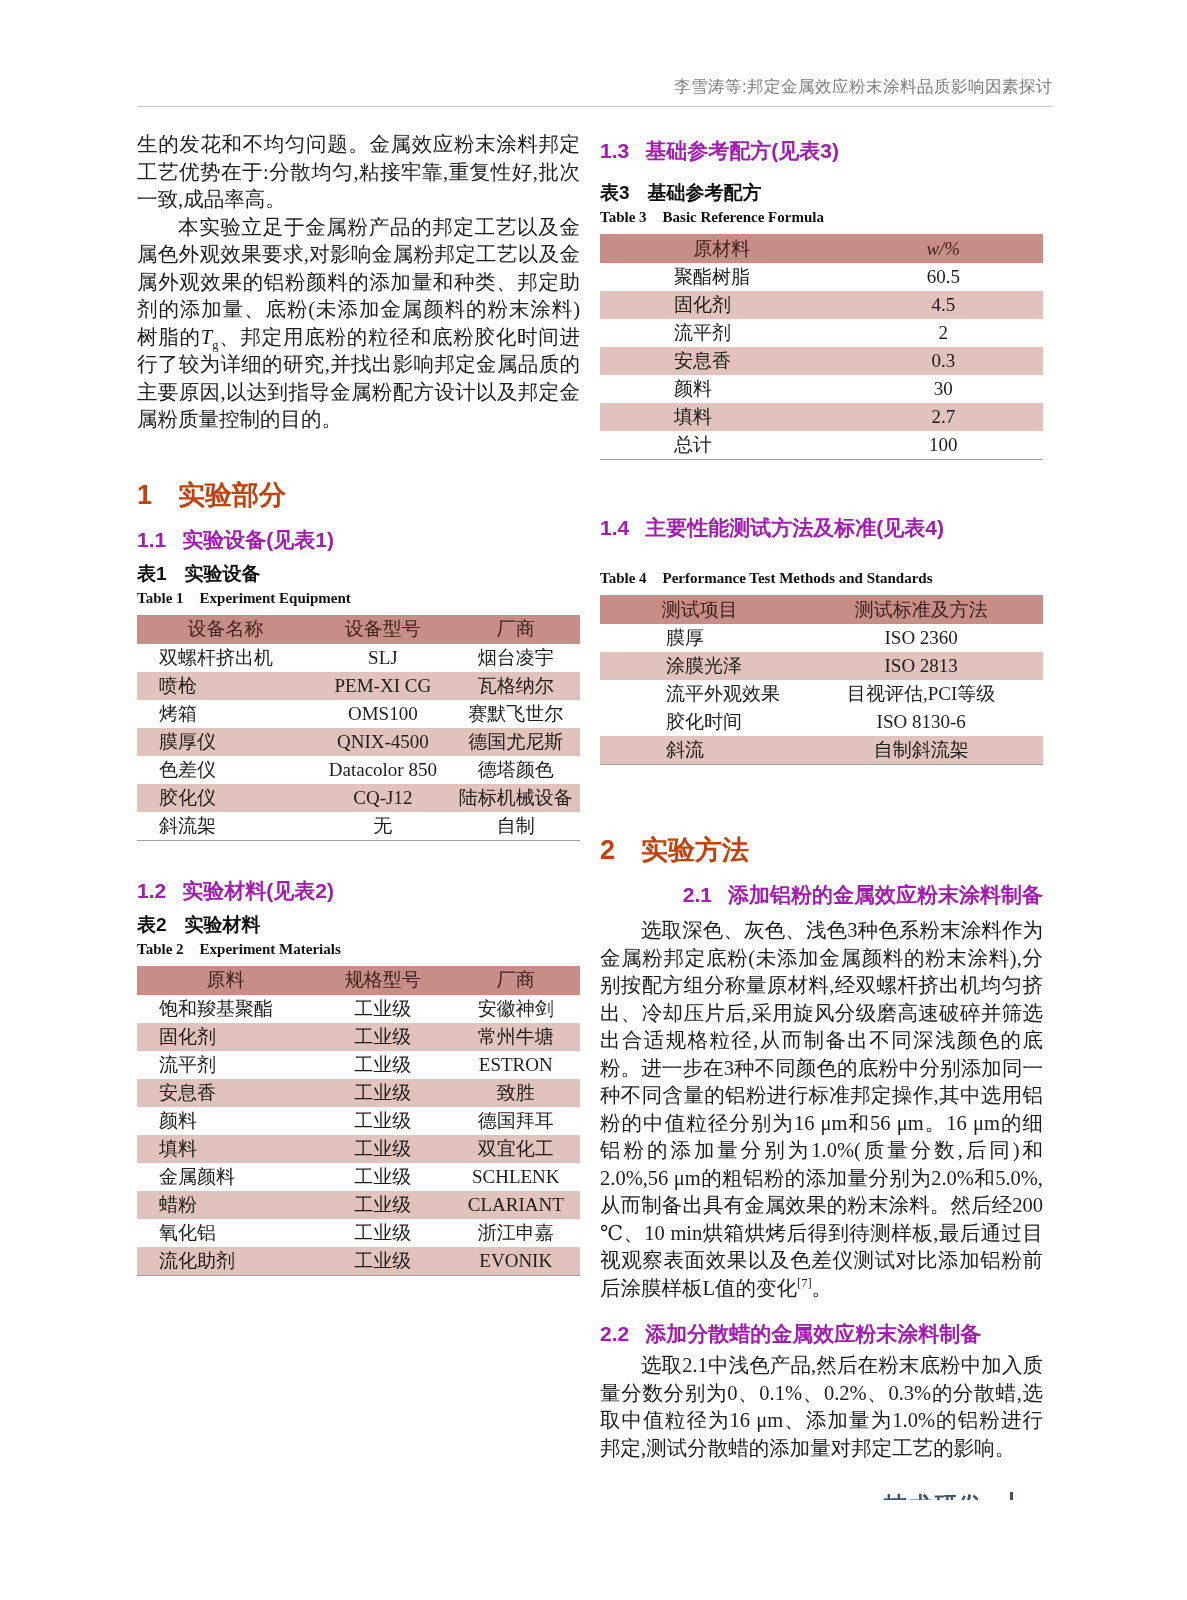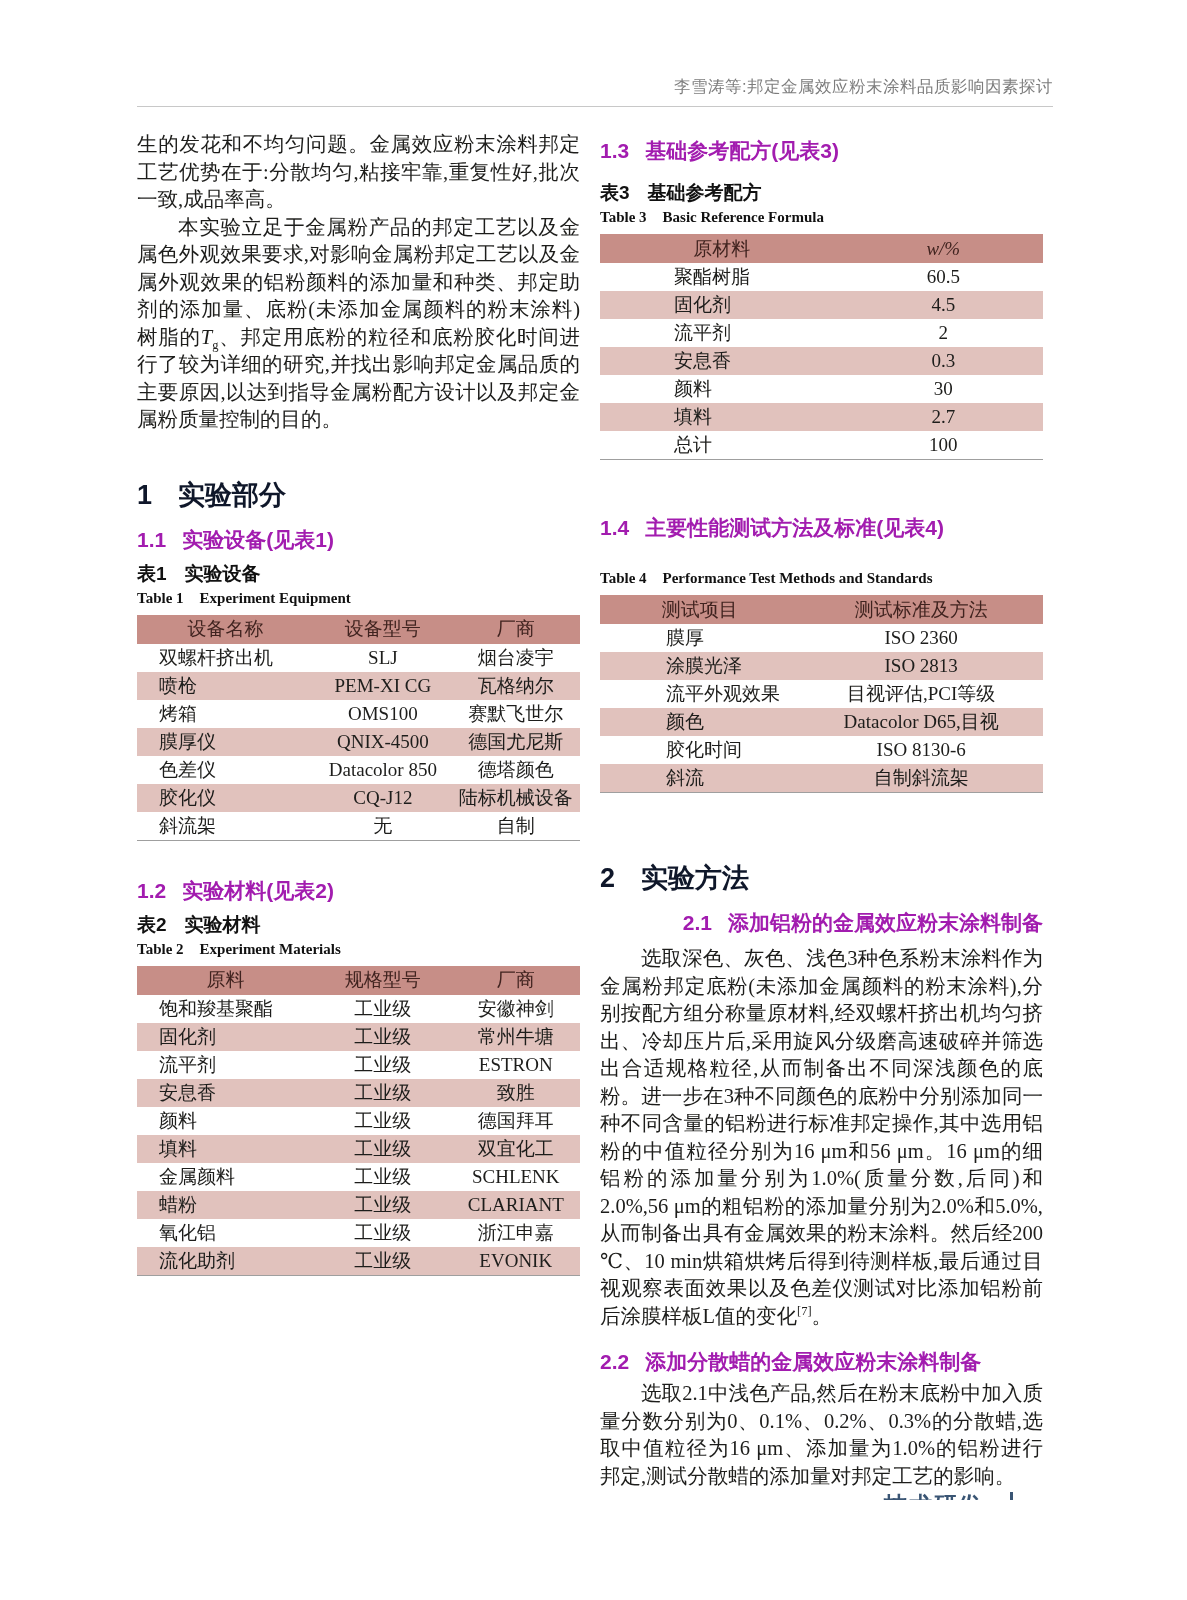--- a/index.html
+++ b/index.html
@@ -14,21 +14,21 @@
   
   .columns{position:absolute;top:131px;left:137px;width:916px;display:flex;gap:20px;align-items:flex-start;}
   .col{width:443px;}
 
   p.body-par{margin:0;font-size:20.5px;line-height:27.5px;text-align:justify;text-indent:2em;}
   p.body-par.no-indent{text-indent:0;}
   p.body-par sup{font-size:12.5px;line-height:0;}
   p.body-par sub{font-size:12.5px;line-height:0;}
   .ivar{font-style:italic;font-family:"Liberation Serif",serif;}
 
-  h2.sec1{margin:44px 0 14px 0;font-size:27px;line-height:34px;color:#0f172a;
+  h2.sec1{margin:44px 0 14px 0;font-size:27px;line-height:34px;color:#c2410c;
     font-family:"Liberation Sans","DejaVu Sans",sans-serif;font-weight:bold;}
   h2.sec1 .num{margin-right:26px;}
   h3.sec2{margin:0 0 0 0;font-size:21px;line-height:28px;color:#a21caf;
     font-family:"Liberation Sans","DejaVu Sans",sans-serif;font-weight:bold;}
   h3.sec2 .num{margin-right:16px;}
 
   
   #sec-1-1{margin-top:8px;}
   #sec-1-2{margin-top:36px;}
   #sec-1-3{margin-top:6px;}
@@ -310,24 +310,20 @@
               <td>ISO 2360</td>
             </tr>
             <tr class="alt">
               <td>涂膜光泽</td>
               <td>ISO 2813</td>
             </tr>
             <tr>
               <td>流平外观效果</td>
               <td>目视评估,PCI等级</td>
             </tr>
-            <tr class="alt">
-              <td>颜色</td>
-              <td>Datacolor D65,目视</td>
-            </tr>
             <tr>
               <td>胶化时间</td>
               <td>ISO 8130-6</td>
             </tr>
             <tr class="alt">
               <td>斜流</td>
               <td>自制斜流架</td>
             </tr>
           </tbody>
         </table>

